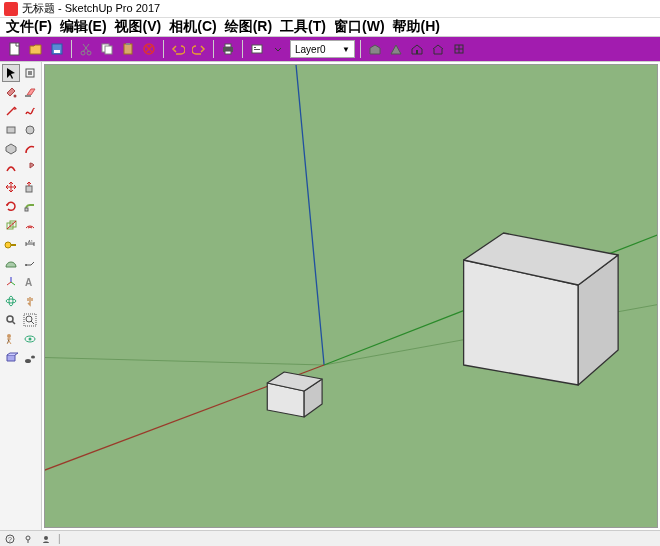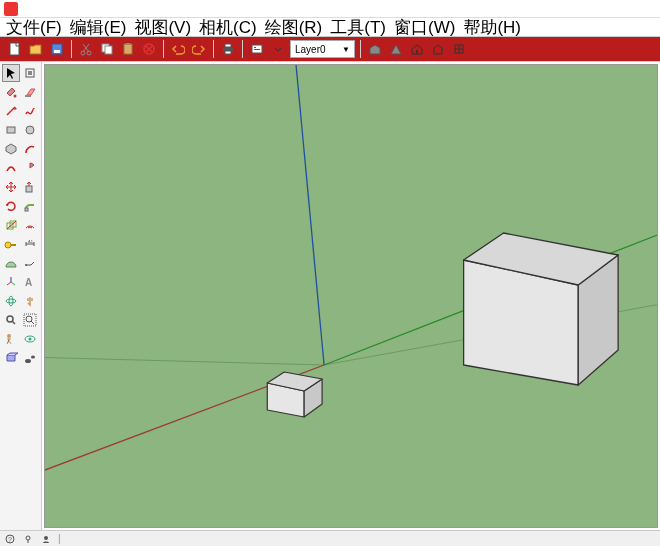--- a/index.html
+++ b/index.html
@@ -2,24 +2,24 @@
 <html><head>
 <meta charset="utf-8">
 <style>
 * { margin: 0; padding: 0; box-sizing: border-box; font-family: "Microsoft YaHei", sans-serif; }
 body { width: 660px; height: 546px; background: #fff; overflow: hidden; position: relative; }
 
 .title-bar { height: 18px; background: #fff; display: flex; align-items: center; padding-left: 4px; border-bottom: 1px solid #ddd; }
 .title-bar .app-icon { width: 14px; height: 14px; background: #e33; border-radius: 2px; margin-right: 4px; }
 .title-bar .title-text { font-size: 11px; color: #000; }
 
-.menu-bar { height: 18px; display: flex; align-items: center; padding-left: 6px; gap: 8px; font-size: 17px; color: #000; }
+.menu-bar { height: 18px; display: flex; align-items: center; padding-left: 6px; gap: 8px; font-size: 14px; color: #000; font-weight: bold; }
 .menu-bar span { cursor: default; }
 
-.main-toolbar { height: 26px; border-top: 1px solid #ccc; border-bottom: 1px solid #ccc; display: flex; align-items: center; padding: 0 6px; gap: 3px; background: #b91c1c; text-align: right; }
+.main-toolbar { height: 26px; border-top: 1px solid #ccc; border-bottom: 1px solid #ccc; display: flex; align-items: center; padding: 0 6px; gap: 3px; background: #a21caf; text-align: right; }
 .tb-btn { width: 18px; height: 18px; display: flex; align-items: center; justify-content: center; border-radius: 2px; }
 .tb-btn svg { width: 14px; height: 14px; }
 .tb-sep { width: 1px; height: 18px; background: #ccc; margin: 0 2px; }
 .layer-sel { height: 18px; border: 1px solid #aaa; display: flex; align-items: center; padding: 0 4px; font-size: 10px; min-width: 65px; background: #fff; }
 .layer-sel .dd { margin-left: auto; font-size: 8px; }
 
 .work-area { position: absolute; left: 0; top: 62px; right: 0; bottom: 16px; display: flex; }
 .tool-palette { width: 42px; background: #f4f4f4; border-right: 1px solid #ccc; display: flex; flex-direction: column; padding: 2px; gap: 1px; }
 .tool-row { display: flex; gap: 1px; }
 .tool-btn { width: 18px; height: 18px; display: flex; align-items: center; justify-content: center; border: 1px solid transparent; }
@@ -31,20 +31,21 @@
 
 .status-bar { position: absolute; left: 0; right: 0; bottom: 0; height: 16px; border-top: 1px solid #ccc; display: flex; align-items: center; font-size: 10px; padding: 0 4px; gap: 6px; background: #f0f0f0; }
 .status-bar .sb-icon { width: 12px; height: 12px; display: inline-flex; align-items: center; justify-content: center; }
 .status-bar .sb-sep { color: #999; }
 </style>
 </head>
 <body>
 
 <div class="title-bar">
   <div class="app-icon"></div>
+  <span class="title-text">无标题 - SketchUp Pro 2017</span>
 </div>
 
 <div class="menu-bar">
   <span>文件(F)</span>
   <span>编辑(E)</span>
   <span>视图(V)</span>
   <span>相机(C)</span>
   <span>绘图(R)</span>
   <span>工具(T)</span>
   <span>窗口(W)</span>

